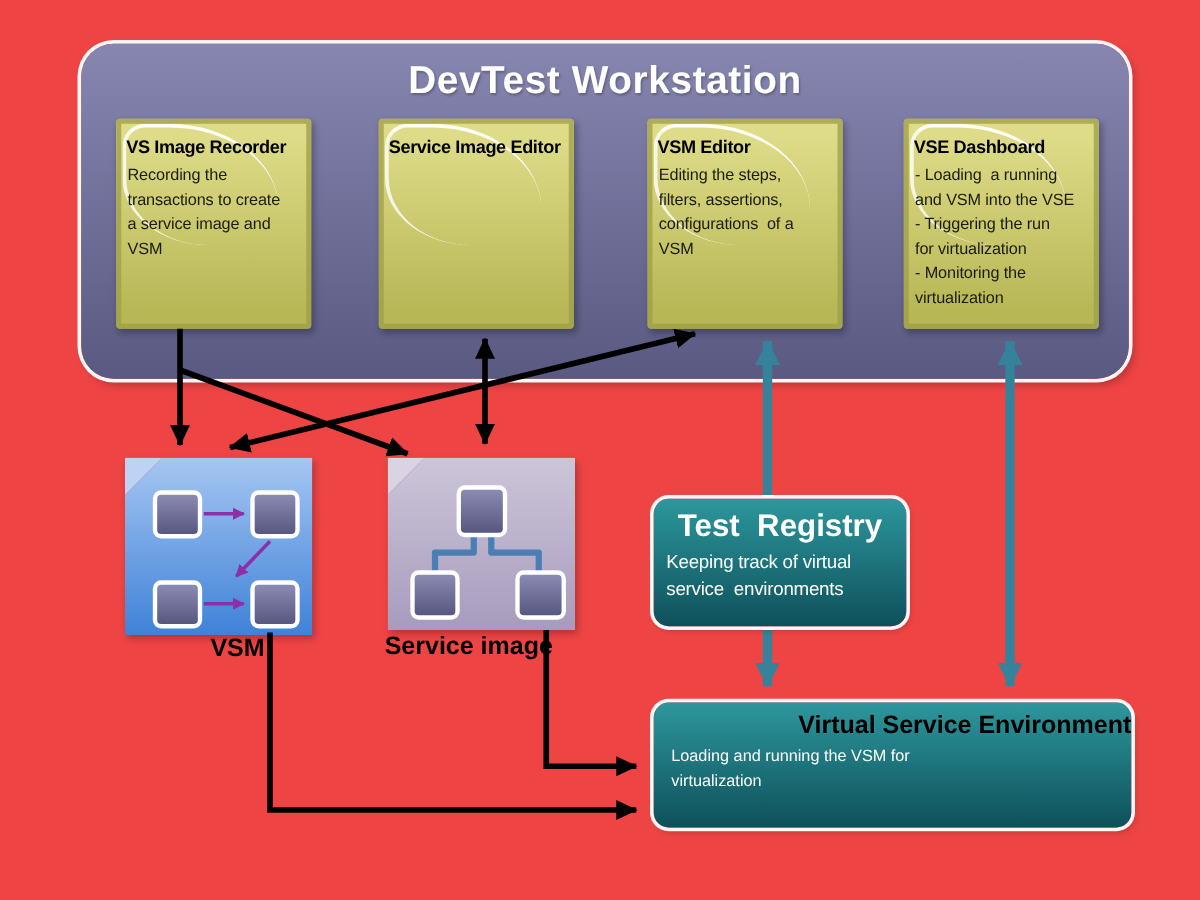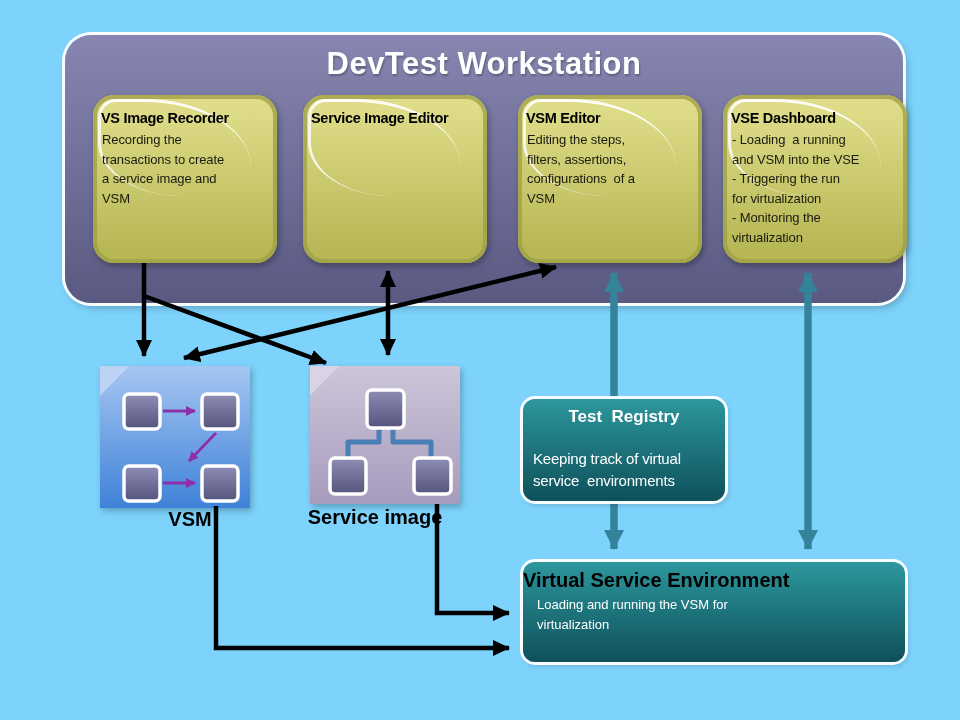--- a/index.html
+++ b/index.html
@@ -1,33 +1,33 @@
 <!DOCTYPE html>
 <html style="--panel-top: #8686b0; --panel-bottom: #595982; --olive-top: #dedc88; --olive-bottom: #b7b756; --blue-top: #a6c6f2; --blue-bottom: #3f82d8; --lavender-top: #cdc6d9; --lavender-bottom: #a79bbd; --teal-top: #2d979d; --teal-bottom: #0e505a; --teal-arrow: #35839b; --purple-arrow: #8c2fa8; --blue-connector: #4a7fb5;"><head>
 <meta charset="utf-8">
 <style>
   html,body{margin:0;padding:0;background:#fff;}
   #stage{
-    position:relative;width:960px;height:720px;background:#7dd3fc;overflow:hidden;
+    position:relative;width:960px;height:720px;background:#ef4444;overflow:hidden;
     font-family:"Liberation Sans","DejaVu Sans",sans-serif;
   }
   
   .panel{
     position:absolute;left:65px;top:35px;width:838px;height:268px;border-radius:26px;
     background:linear-gradient(var(--panel-top,#8686b0),var(--panel-bottom,#595982));
     box-shadow:0 0 0 3px rgba(255,255,255,.95),3px 4px 8px rgba(0,0,0,.28);
     z-index:1;
   }
   .panel-title{
     text-align:center;margin:11px 0 0;font-size:31px;font-weight:bold;color:#fff;
     letter-spacing:.5px;text-shadow:1px 2px 2px rgba(0,0,0,.25);
   }
   
   .ws-box{
-    position:absolute;top:60px;width:184px;height:168px;border-radius:21px;
+    position:absolute;top:60px;width:156px;height:168px;border-radius:3px;
     background:linear-gradient(var(--olive-top,#dedc88) 8%,var(--olive-bottom,#b7b756) 92%);
     box-shadow:inset 0 0 0 4px rgba(158,158,70,.75),2px 3px 6px rgba(0,0,0,.3);
   }
   .ws-box::before{ 
     content:"";position:absolute;top:4px;left:5px;width:calc(100% - 34px);height:56%;
     border-top:3px solid rgba(255,255,255,.92);border-left:3px solid rgba(255,255,255,.8);
     border-radius:18px 70% 0 55%;pointer-events:none;
   }
   .ws-box .box-title{
     position:relative;font-size:14.5px;font-weight:bold;color:#000;
@@ -52,24 +52,24 @@
   .artifact-label{position:absolute;font-size:20px;font-weight:bold;color:#000;text-align:center;z-index:2;}
   .vsm-label{left:130px;top:508px;width:120px;}
   .svc-label{left:300px;top:506px;width:150px;}
   
   .teal-box{
     position:absolute;border-radius:12px;z-index:6;
     background:linear-gradient(var(--teal-top,#2d979d),var(--teal-bottom,#0e505a));
     box-shadow:0 0 0 3px rgba(255,255,255,.95),2px 3px 6px rgba(0,0,0,.22);
   }
   .registry{left:523px;top:399px;width:202px;height:102px;}
-  .registry .teal-title{color:#fff;font-size:17px;font-weight:bold;text-align:center;margin-top:8px;white-space:pre;}
-  .registry .teal-body{color:#fff;font-size:15px;line-height:1.45;margin:21px 0 0 10px;white-space:pre-wrap;letter-spacing:-.2px;}
+  .registry .teal-title{color:#fff;font-size:25px;font-weight:bold;text-align:center;margin-top:8px;white-space:pre;}
+  .registry .teal-body{color:#fff;font-size:15px;line-height:1.45;margin:3px 0 0 10px;white-space:pre-wrap;letter-spacing:-.2px;}
   .vse{left:523px;top:562px;width:382px;height:100px;}
-  .vse .teal-title{color:#000;font-size:20px;font-weight:bold;text-align:left;margin-top:7px;}
+  .vse .teal-title{color:#000;font-size:20px;font-weight:bold;text-align:right;margin-top:7px;}
   .vse .teal-body{color:#fff;font-size:13px;line-height:1.5;margin:3px 0 0 14px;white-space:pre-wrap;}
   
   .overlay{position:absolute;left:0;top:0;z-index:5;pointer-events:none;}
   .ab{stroke:#000;stroke-width:4.5;fill:none;}
   .at{stroke:var(--teal-arrow,#35839b);stroke-width:7.5;fill:none;}
 </style>
 </head>
 <body>
 
 <div id="stage">

